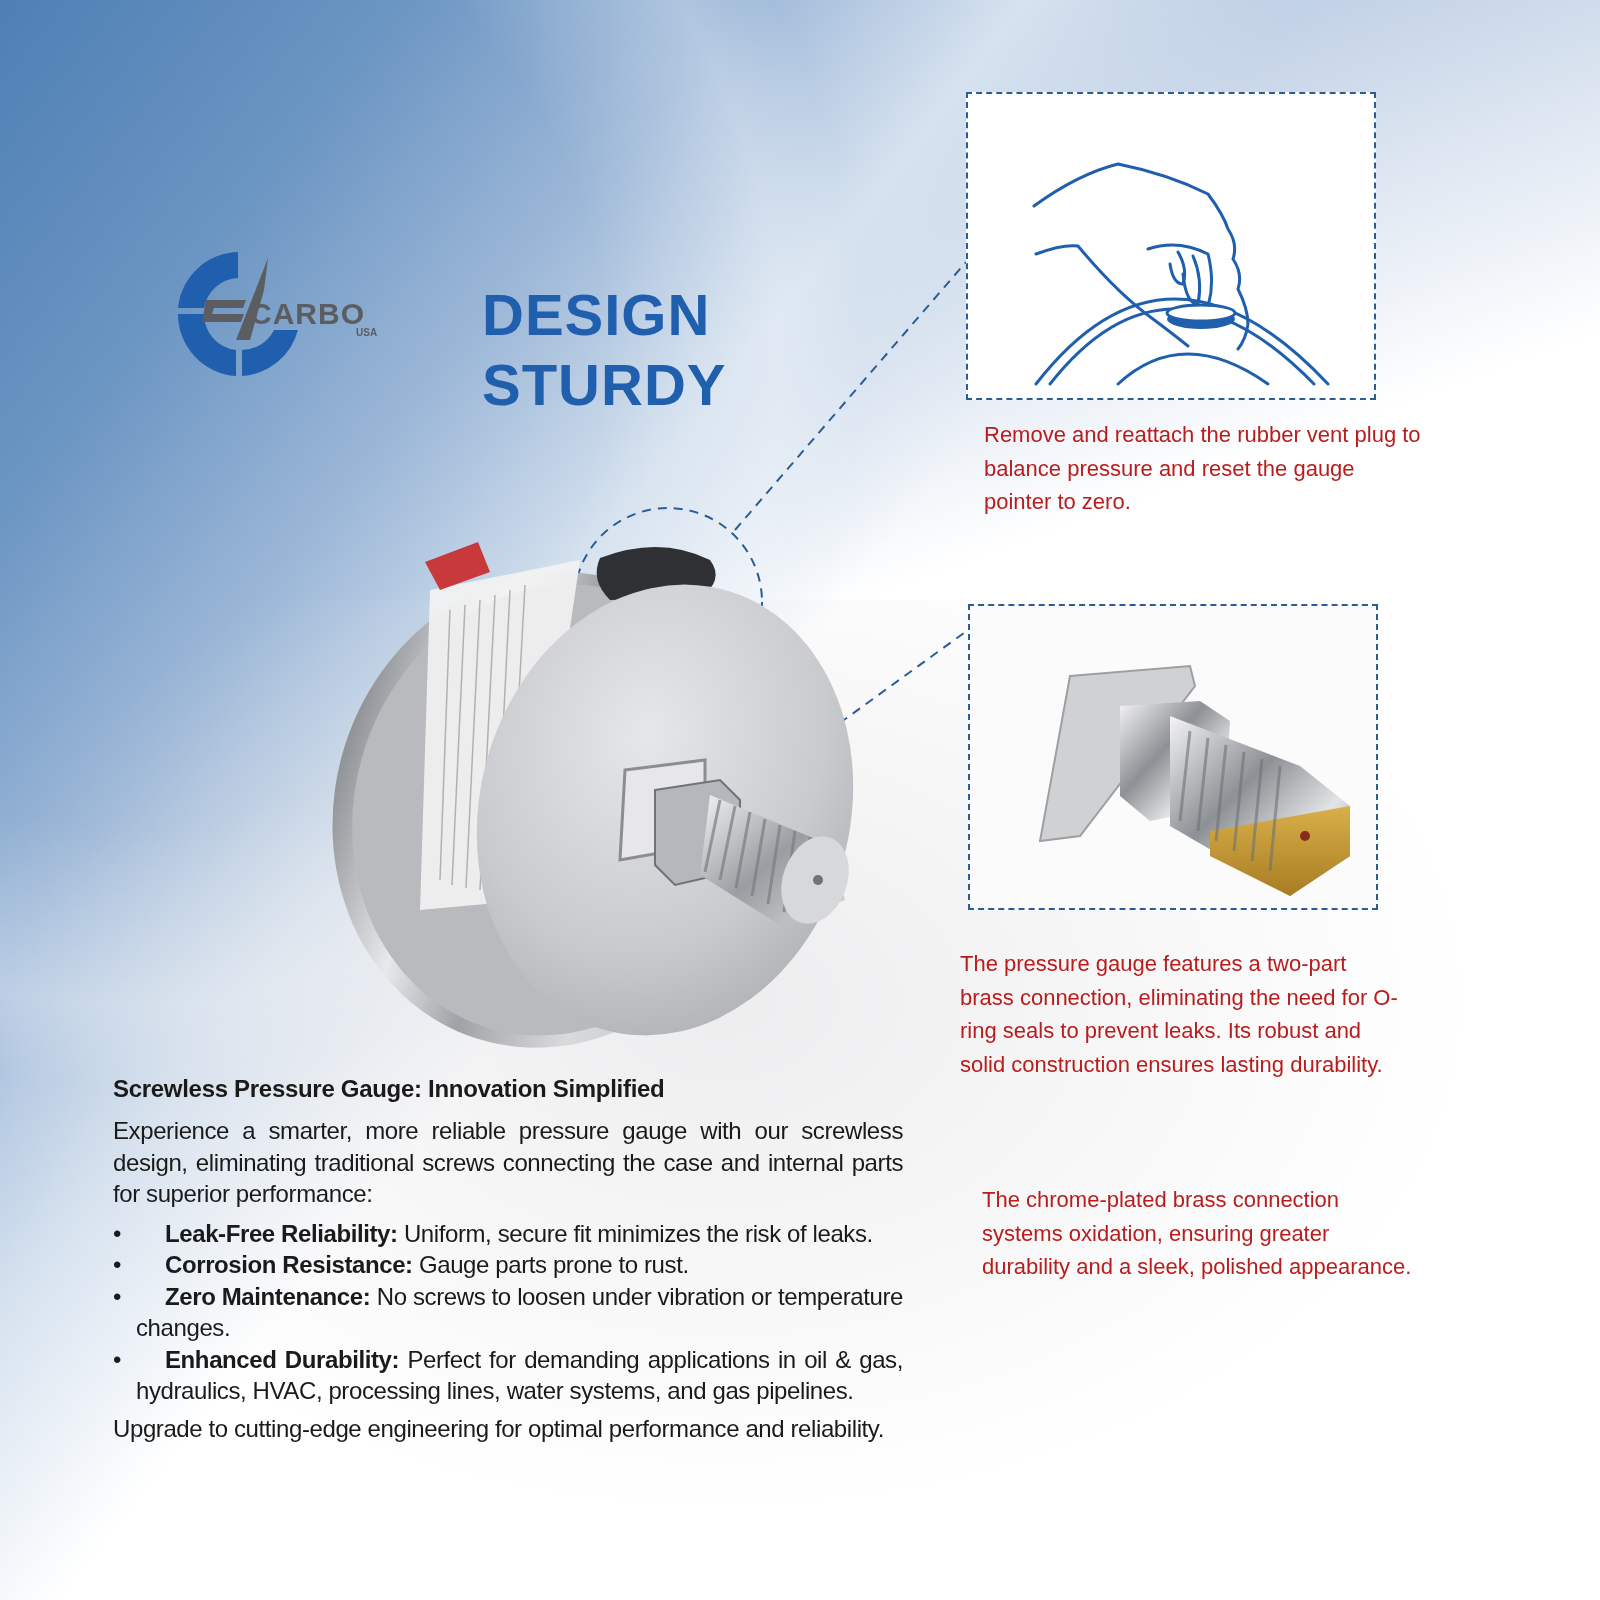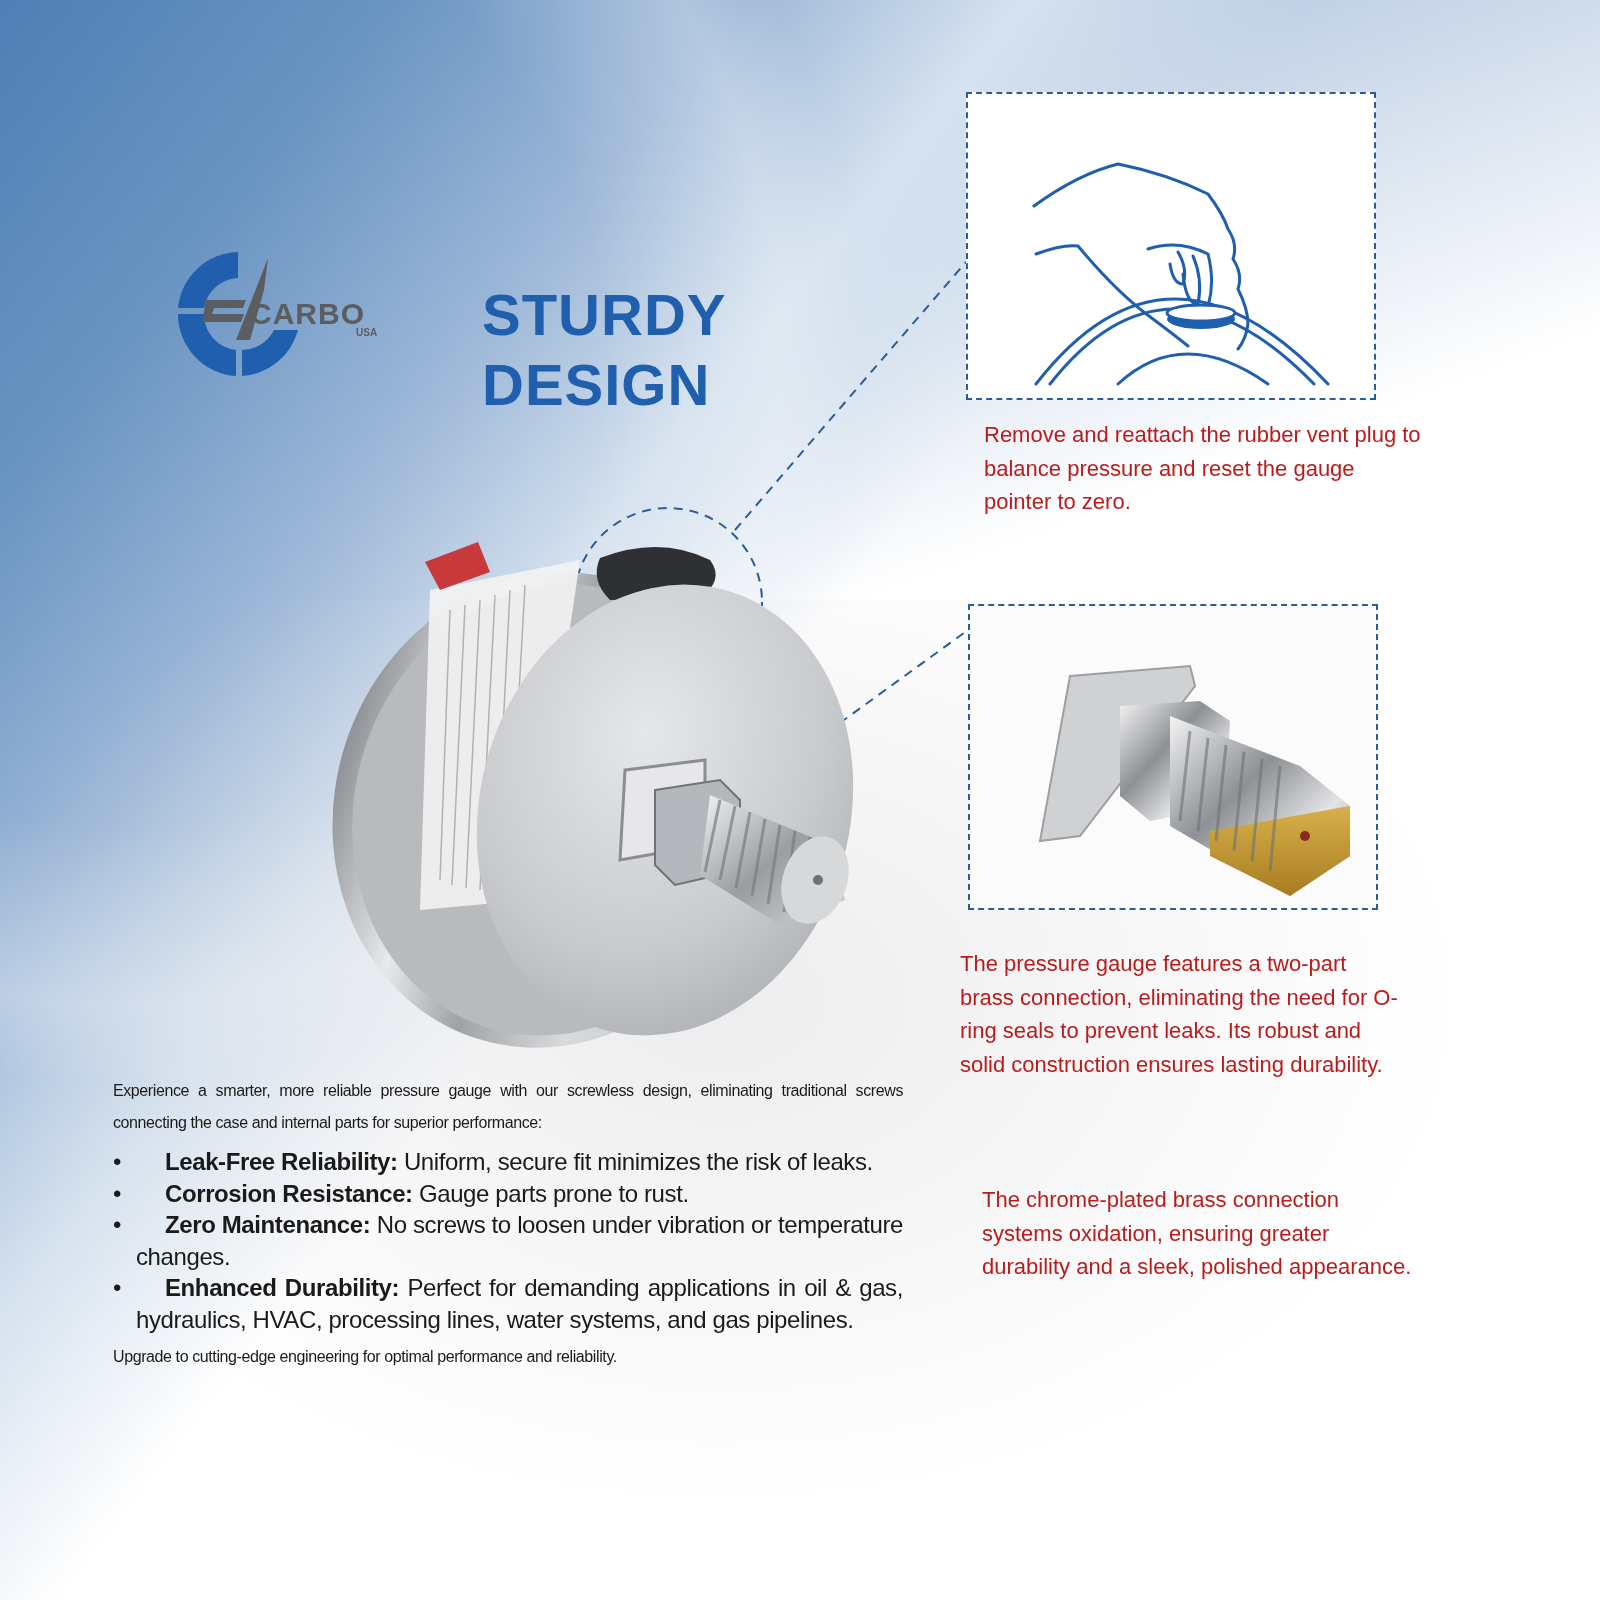--- a/index.html
+++ b/index.html
@@ -58,21 +58,21 @@
     .lines { position: absolute; left: 0; top: 0; width: 1600px; height: 1600px; pointer-events: none; }
 
     
     .copy {
       position: absolute; left: 113px; top: 1075px; width: 790px; color: #1a1a1a;
       font-family: "Liberation Sans", sans-serif;
     }
     .copy h2 {
       margin: 0 0 12px 0; font-size: 24px; font-weight: 700; letter-spacing: -0.3px;
     }
-    .copy p { margin: 0; font-size: 16px; line-height: 31.5px; text-align: justify; letter-spacing: -0.4px; }
+    .copy p { margin: 0; font-size: 24px; line-height: 31.5px; text-align: justify; letter-spacing: -0.4px; }
     .copy ul { list-style: none; margin: 8px 0 6px 0; padding: 0; }
     .copy li {
       position: relative; padding-left: 23px; font-size: 24px; line-height: 31.5px;
       text-align: justify; letter-spacing: -0.4px;
     }
     .copy li .bullet { position: absolute; left: 0; top: 0; }
     .copy li b { font-weight: 700; margin-left: 29px; }
     .copy .closing { margin-top: 6px; }
   </style>
 </head>
@@ -94,22 +94,22 @@
     <g fill="#5b5d60">
       <path d="M30 50 L70 50 L67 58 L38 58 L36 64 L68 64 L65 72 L26 72 Z"></path>
       <path d="M60 90 L92 8 L88 40 L74 90 Z"></path>
       <text x="74" y="74" font-family="Liberation Sans, sans-serif" font-weight="700" font-size="30" letter-spacing="1">CARBO</text>
     </g>
     <text x="180" y="86" fill="#5b5d60" font-family="Liberation Sans, sans-serif" font-weight="700" font-size="10">USA</text>
   </svg>
 </div>
 
 <div class="title">
+  <div>DESIGN</div>
   <div>STURDY</div>
-  <div>DESIGN</div>
 </div>
 
 <svg class="lines" width="1600" height="1600">
   <g fill="none" stroke="#2a5d95" stroke-width="2" stroke-dasharray="9 7">
     <circle cx="668" cy="602" r="94"></circle>
     <line x1="735" y1="530" x2="966" y2="262"></line>
     <circle cx="695" cy="818" r="94"></circle>
     <line x1="775" y1="770" x2="968" y2="630"></line>
   </g>
 </svg>
@@ -218,20 +218,21 @@
       <line x1="292" y1="153" x2="282" y2="255"></line>
       <line x1="310" y1="160" x2="300" y2="265"></line>
     </g>
     <circle cx="335" cy="230" r="5" fill="#8a2a1c"></circle>
   </svg>
 </div>
 <div class="caption cap2">The pressure gauge features a two-part brass connection, eliminating the need for O-ring seals to prevent leaks. Its robust and solid construction ensures lasting durability.</div>
 <div class="caption cap3">The chrome-plated brass connection systems oxidation, ensuring greater durability and a sleek, polished appearance.</div>
 
 <div class="copy">
+  <h2>Screwless Pressure Gauge: Innovation Simplified</h2>
   <p>Experience a smarter, more reliable pressure gauge with our screwless design, eliminating traditional screws connecting the case and internal parts for superior performance:</p>
   <ul>
     <li>
       <span class="bullet">•</span>
       <b>Leak-Free Reliability:</b><span> Uniform, secure fit minimizes the risk of leaks.</span>
     </li>
     <li>
       <span class="bullet">•</span>
       <b>Corrosion Resistance:</b><span> Gauge parts prone to rust.</span>
     </li>

